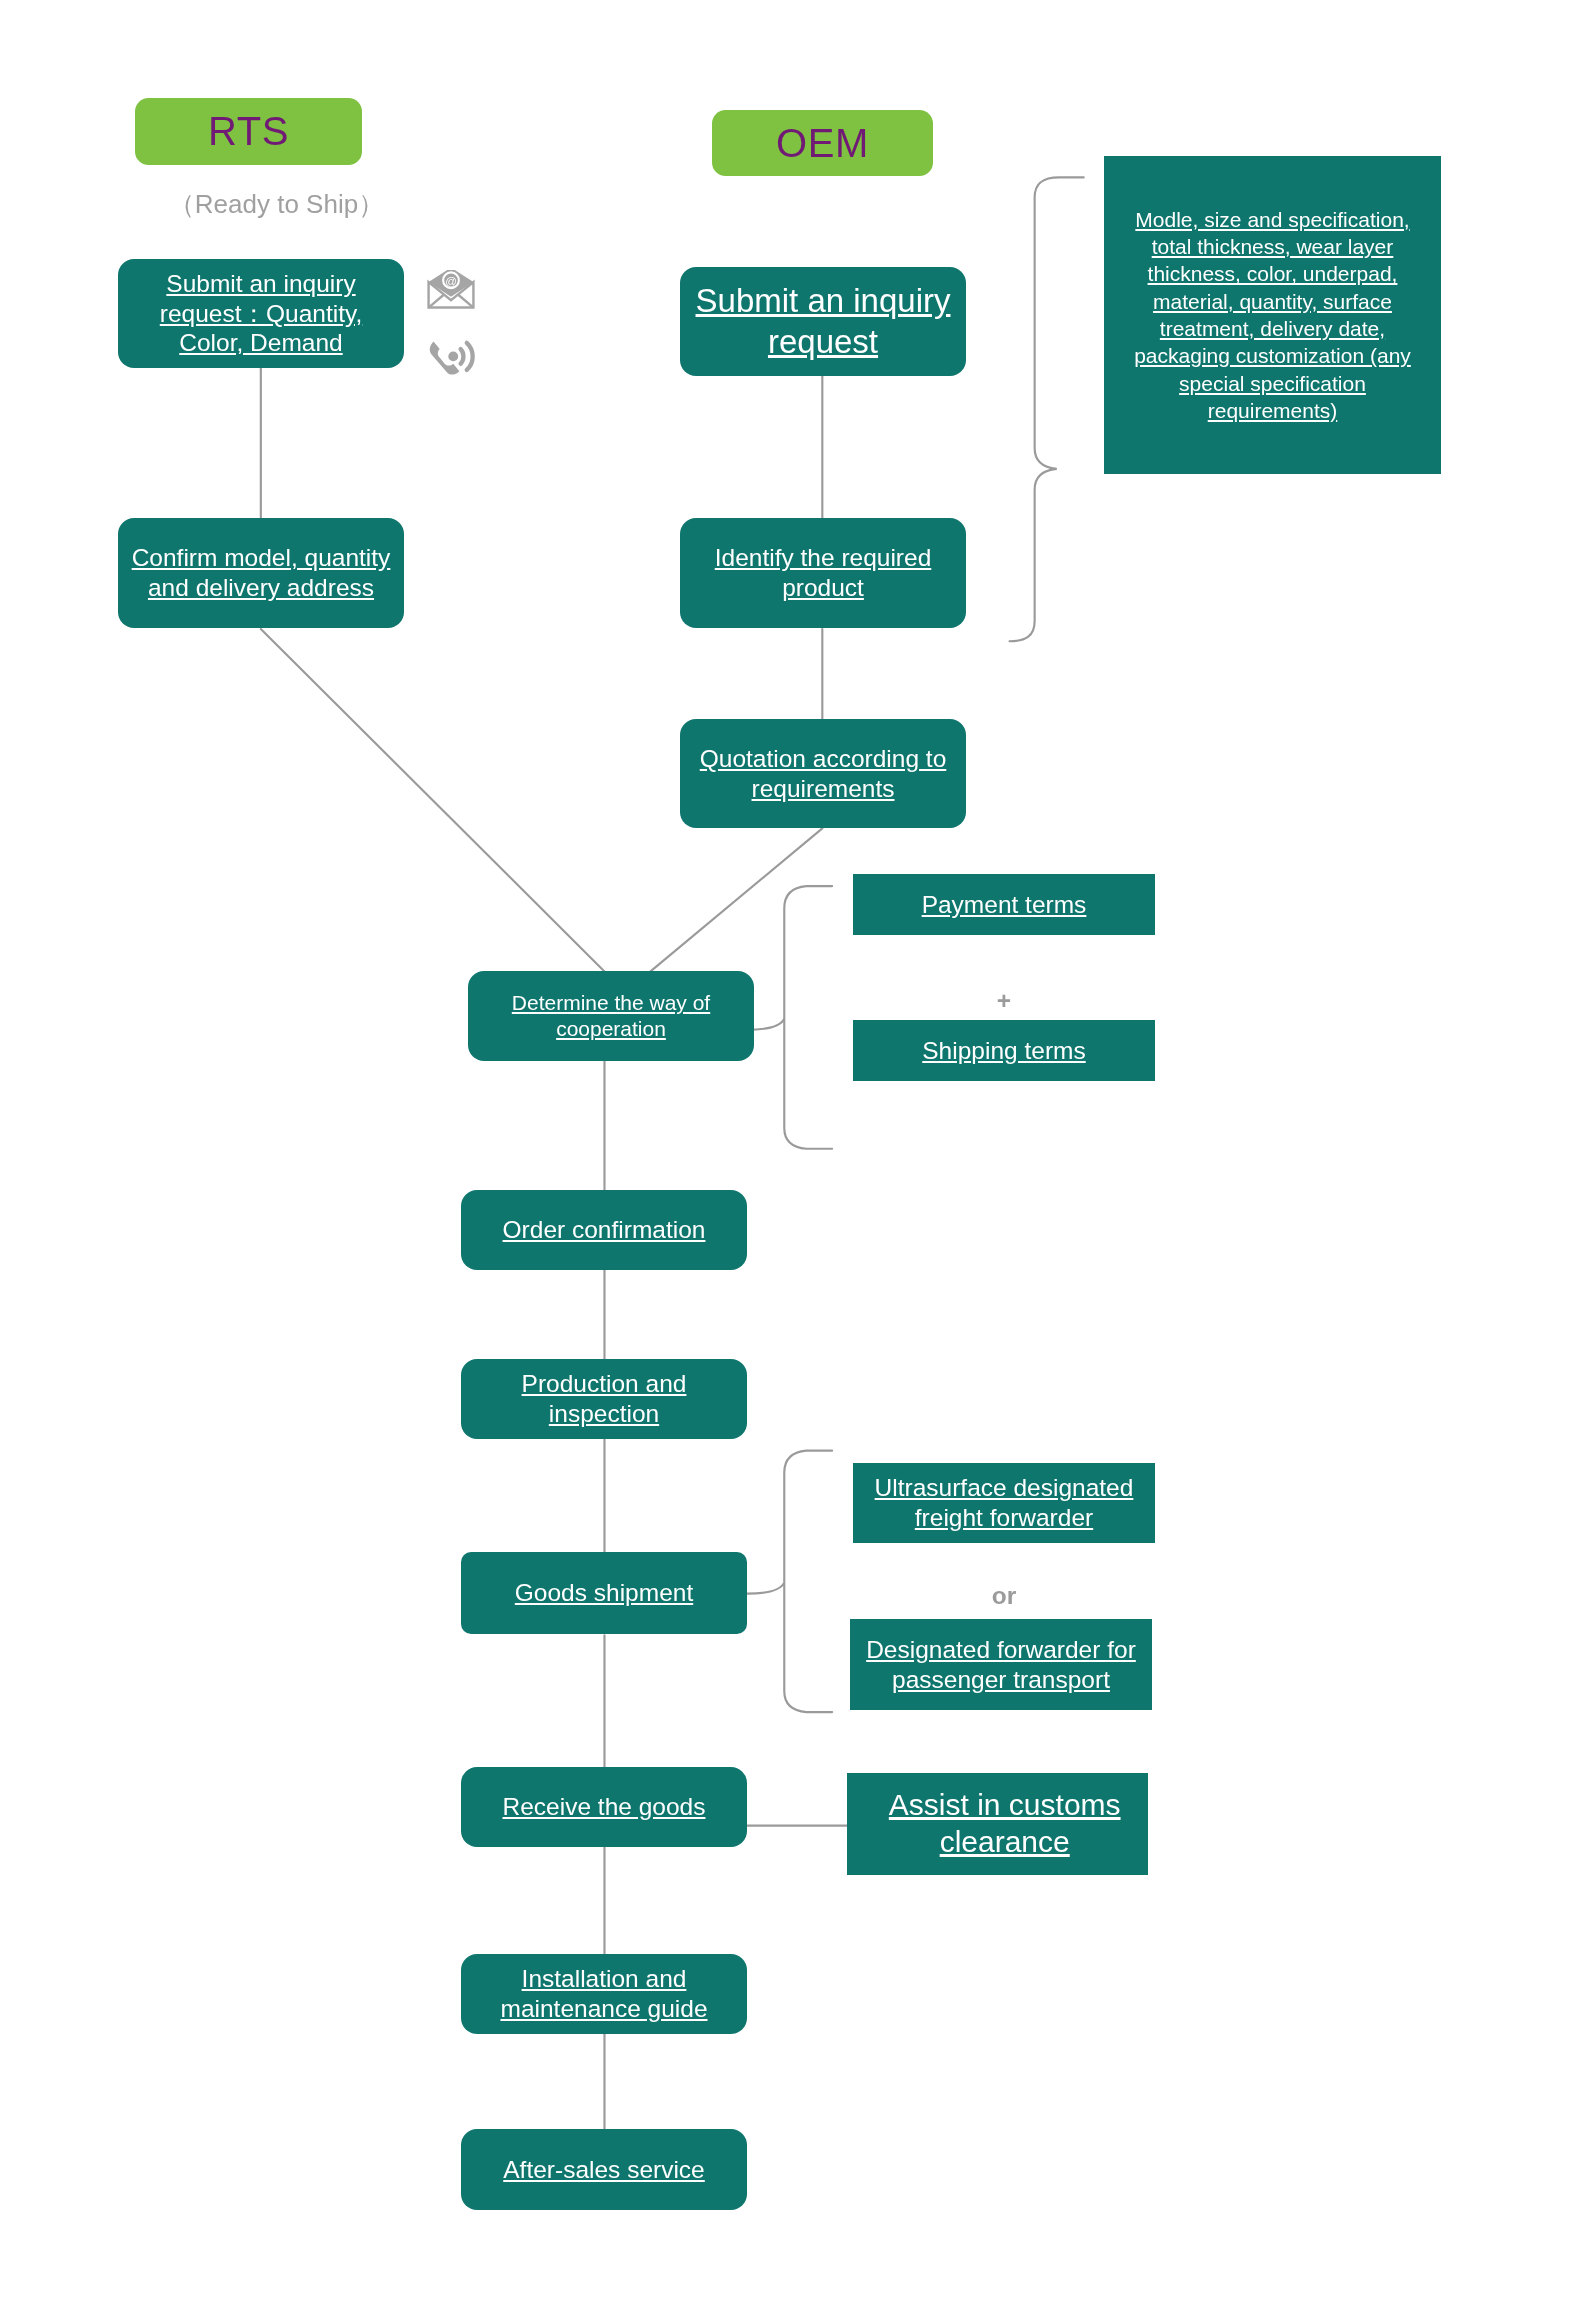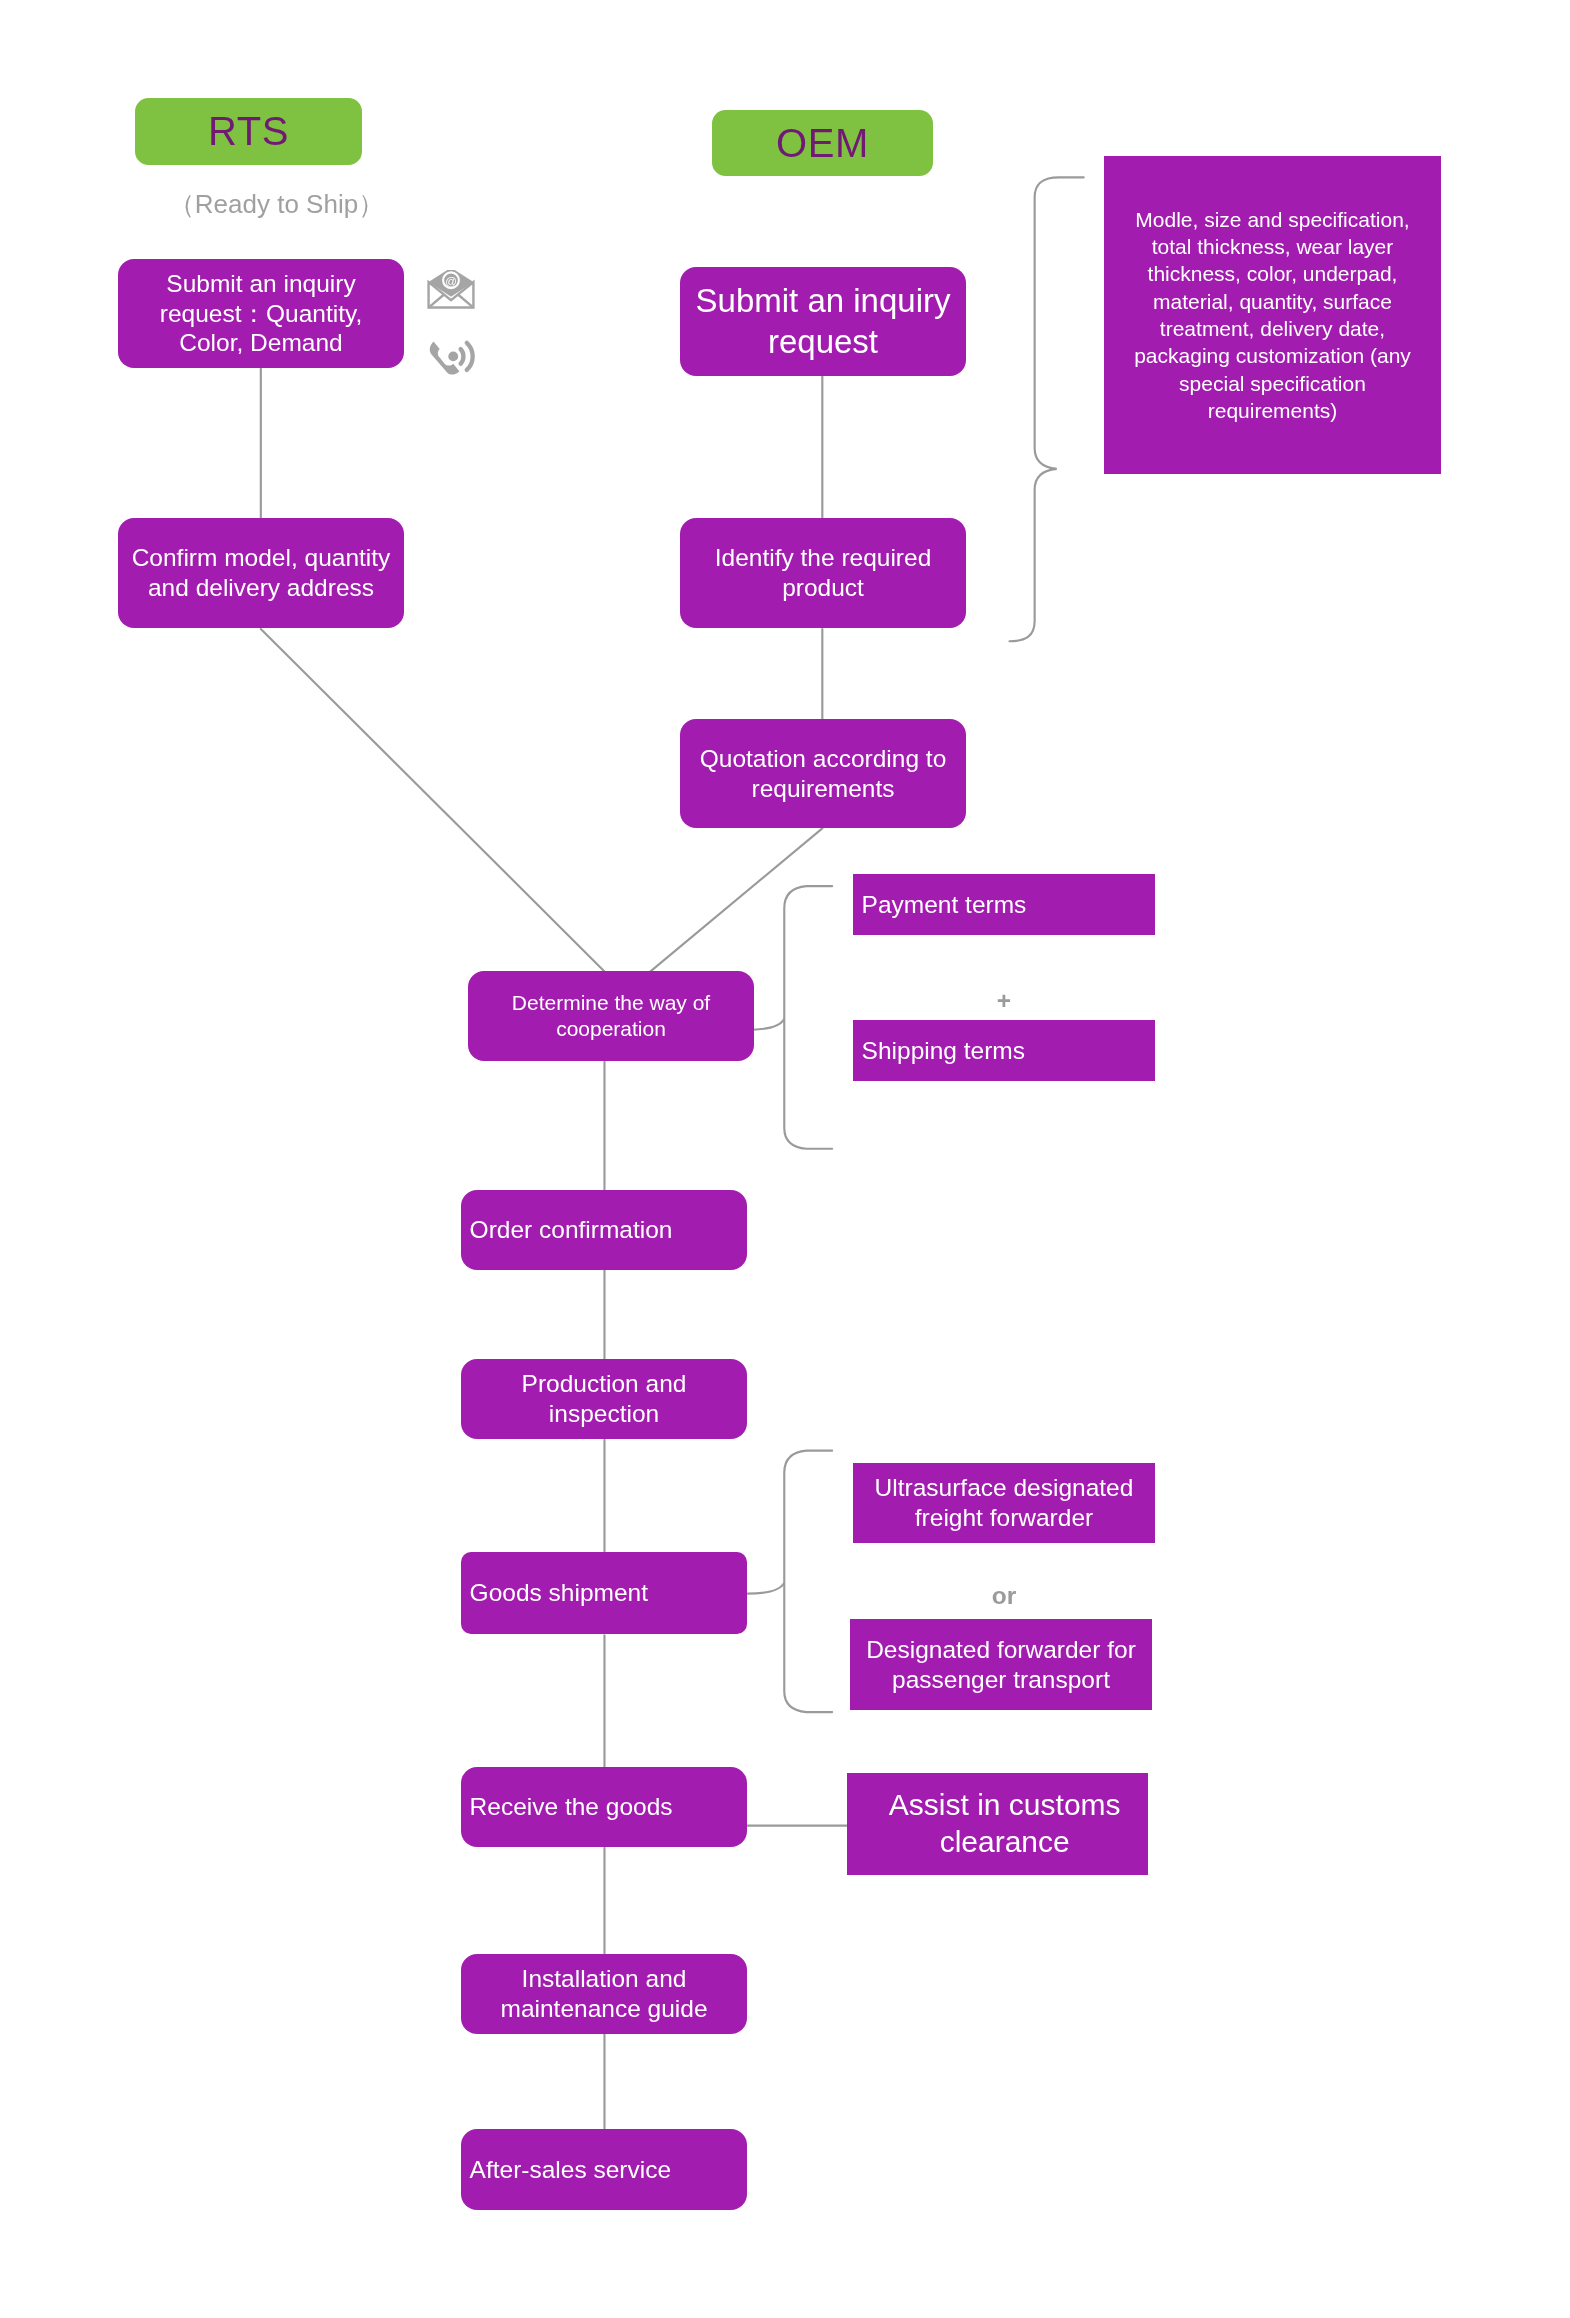--- a/index.html
+++ b/index.html
@@ -26,27 +26,28 @@
     height: 2319px;
     pointer-events: none;
   }
 
   
   .node {
     position: absolute;
     box-sizing: border-box;
     display: flex;
     align-items: center;
-    justify-content: flex-start;
+    justify-content: center;
     text-align: center;
     color: #ffffff;
-    background: #a21caf;
+    background: #0f766e;
     line-height: 1.22;
     padding: 3.7px 8.6px;
     z-index: 3;
+    text-decoration: underline;
   }
   .node.round {
     border-radius: 16px;
   }
   .node.sq {
     border-radius: 0;
   }
 
   
   .pill {

